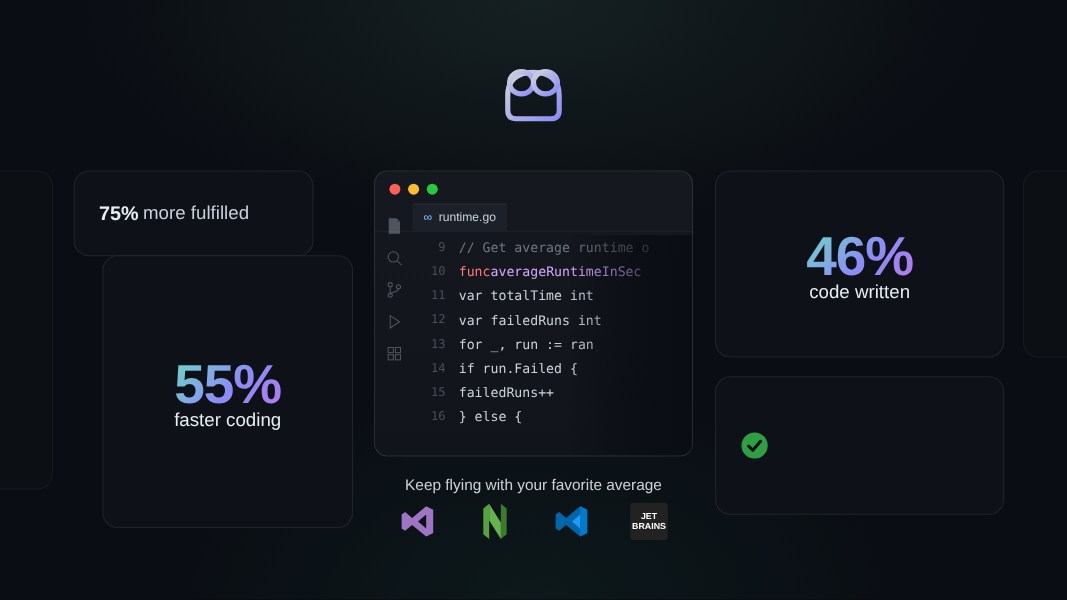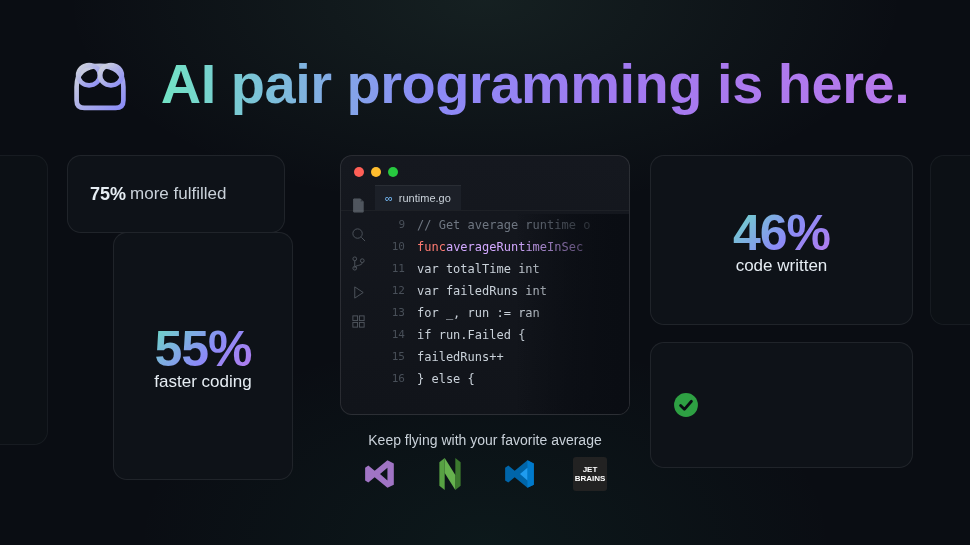--- a/index.html
+++ b/index.html
@@ -42,21 +42,21 @@
   }
   .stat-label { font-size:17px; font-weight:500; margin-top:-6px; color:#e6edf3; }
 
   
   #c1 { top:155px; left:67px; width:218px; height:78px;
         display:flex; align-items:center; padding:0 22px; }
   #c1 .pct { font-weight:700; font-size:18px; }
   #c1 .txt { font-size:17px; margin-left:4px; color:#c9d1d9; }
 
   
-  #c2 { top:232px; left:113px; width:180px; height:248px;
+  #c2 { top:232px; left:93px; width:228px; height:248px;
         display:flex; flex-direction:column; align-items:center; justify-content:center; }
 
   
   #c3 { top:155px; left:650px; width:263px; height:170px;
         display:flex; flex-direction:column; align-items:center; justify-content:center; }
 
   
   #c4 { top:342px; left:650px; width:263px; height:126px;
         display:flex; align-items:center; padding:0 22px; gap:14px; }
   #c4 .check { width:26px; height:26px; flex:0 0 auto; }
@@ -110,21 +110,20 @@
     </linearGradient>
       </defs>
     <g fill="none" stroke="url(#lg)" stroke-width="6" stroke-linecap="round">
       <path d="M20 55 Q20 28 50 28 Q80 28 80 55 L80 72 Q80 82 70 82 L30 82 Q20 82 20 72 Z"></path>
       <ellipse cx="36" cy="40" rx="14" ry="13"></ellipse>
       <ellipse cx="64" cy="40" rx="14" ry="13"></ellipse>
       <line x1="40" y1="60" x2="40" y2="70"></line>
       <line x1="60" y1="60" x2="60" y2="70"></line>
     </g>
   </svg>
-  <h1>AI pair programming is here.</h1>
 </div>
 
 <div class="ghost" id="g1"></div>
 <div class="ghost" id="g2"></div>
 
 <div class="card" id="c1">
   <span class="pct">75%</span>
   <span class="txt">more fulfilled</span>
 </div>
 

